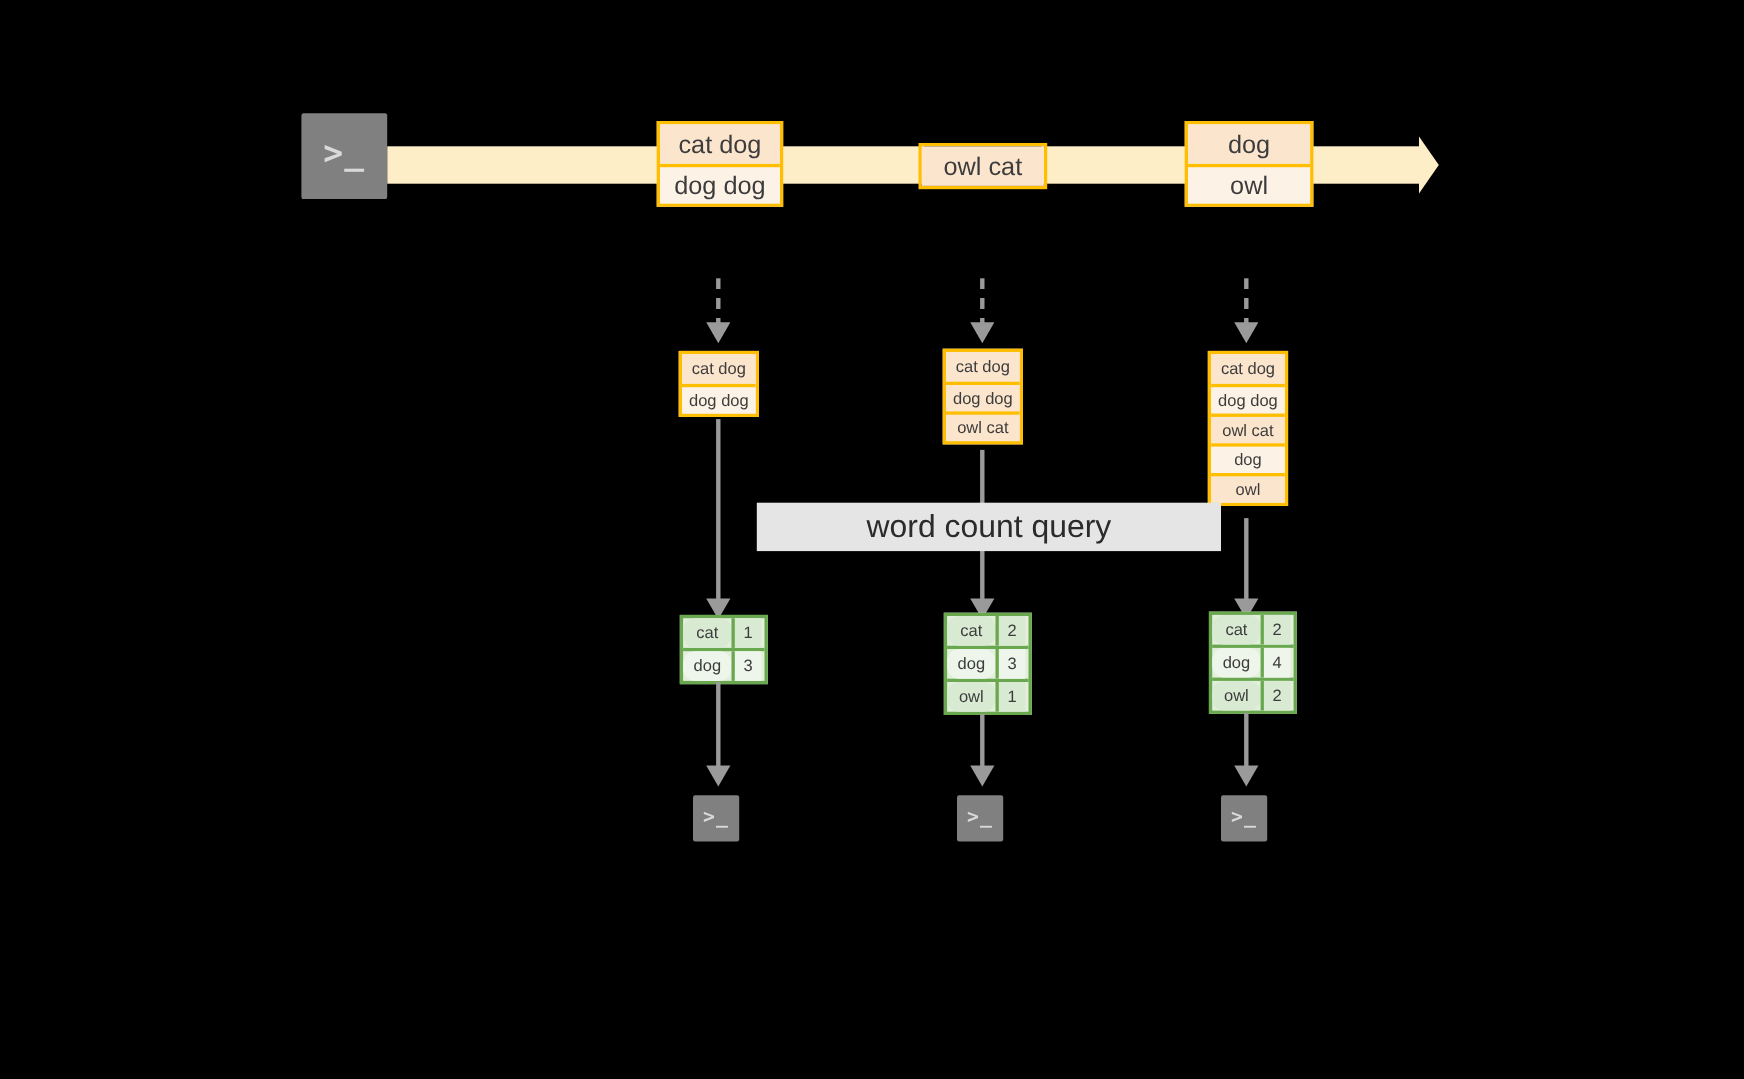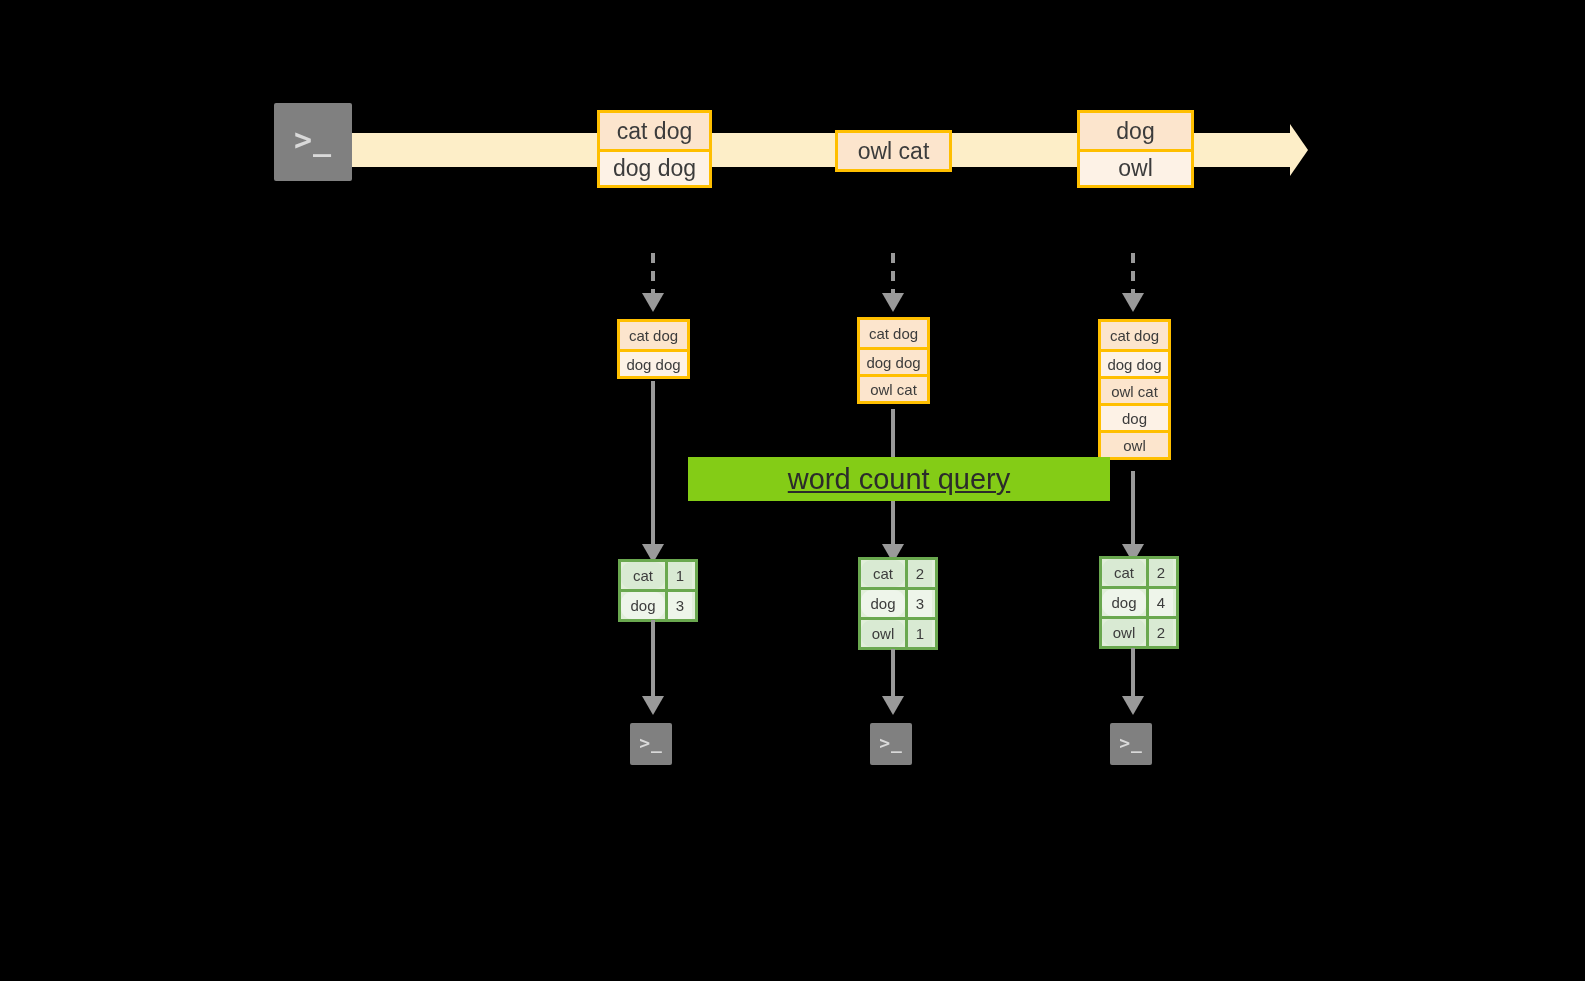--- a/index.html
+++ b/index.html
@@ -130,28 +130,27 @@
     width: 0; height: 0;
     border-left: 11px solid transparent;
     border-right: 11px solid transparent;
     border-top: 19px solid #9a9a9a;
   }
 
   
   .query-label {
     position: absolute;
     box-sizing: border-box;
-    background: #84cc16;
+    background: #e5e5e5;
     display: flex;
     align-items: center;
     justify-content: center;
     color: #2b2b2b;
     font-size: 29px;
     white-space: nowrap;
-    text-decoration: underline;
   }
 </style>
 </head>
 <body>
 
 <div id="stage">
 
   <div class="stream-band" style="left:352px; top:133px; width:250px; height:34px;"></div>
   <div class="stream-band" style="left:707px; top:133px; width:133px; height:34px;"></div>
   <div class="stream-band" style="left:947px; top:133px; width:132px; height:34px;"></div>

